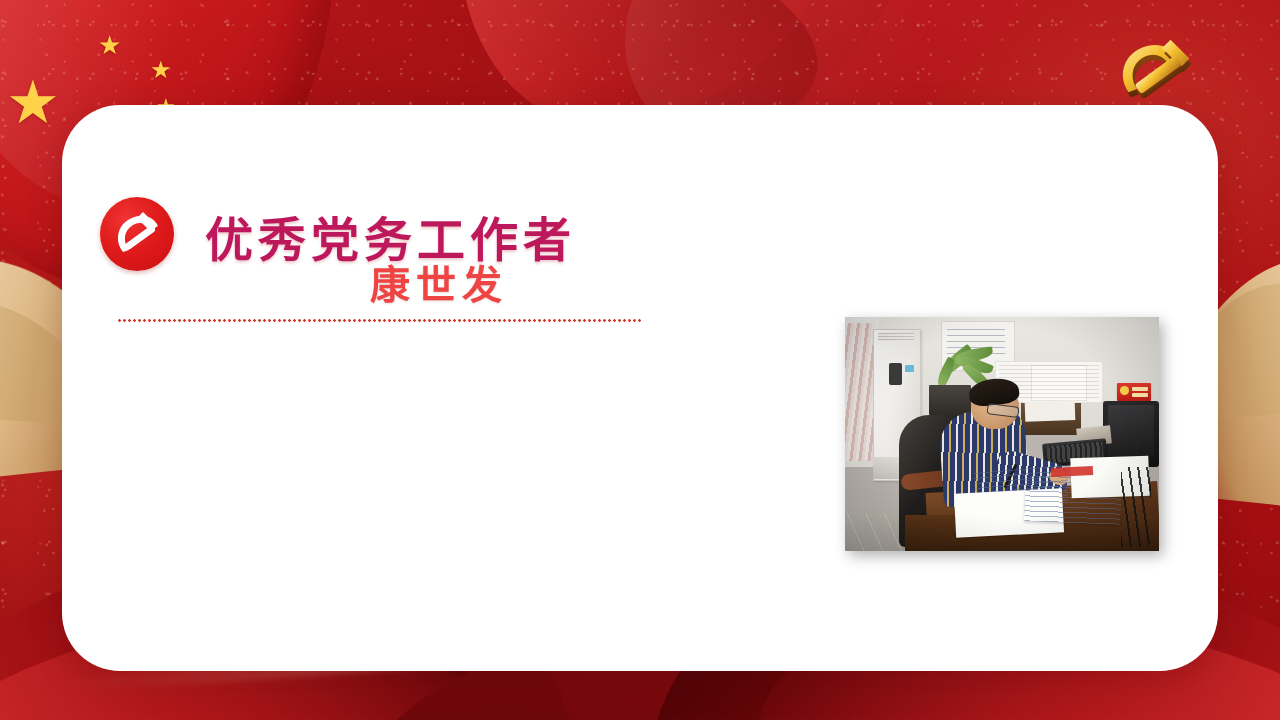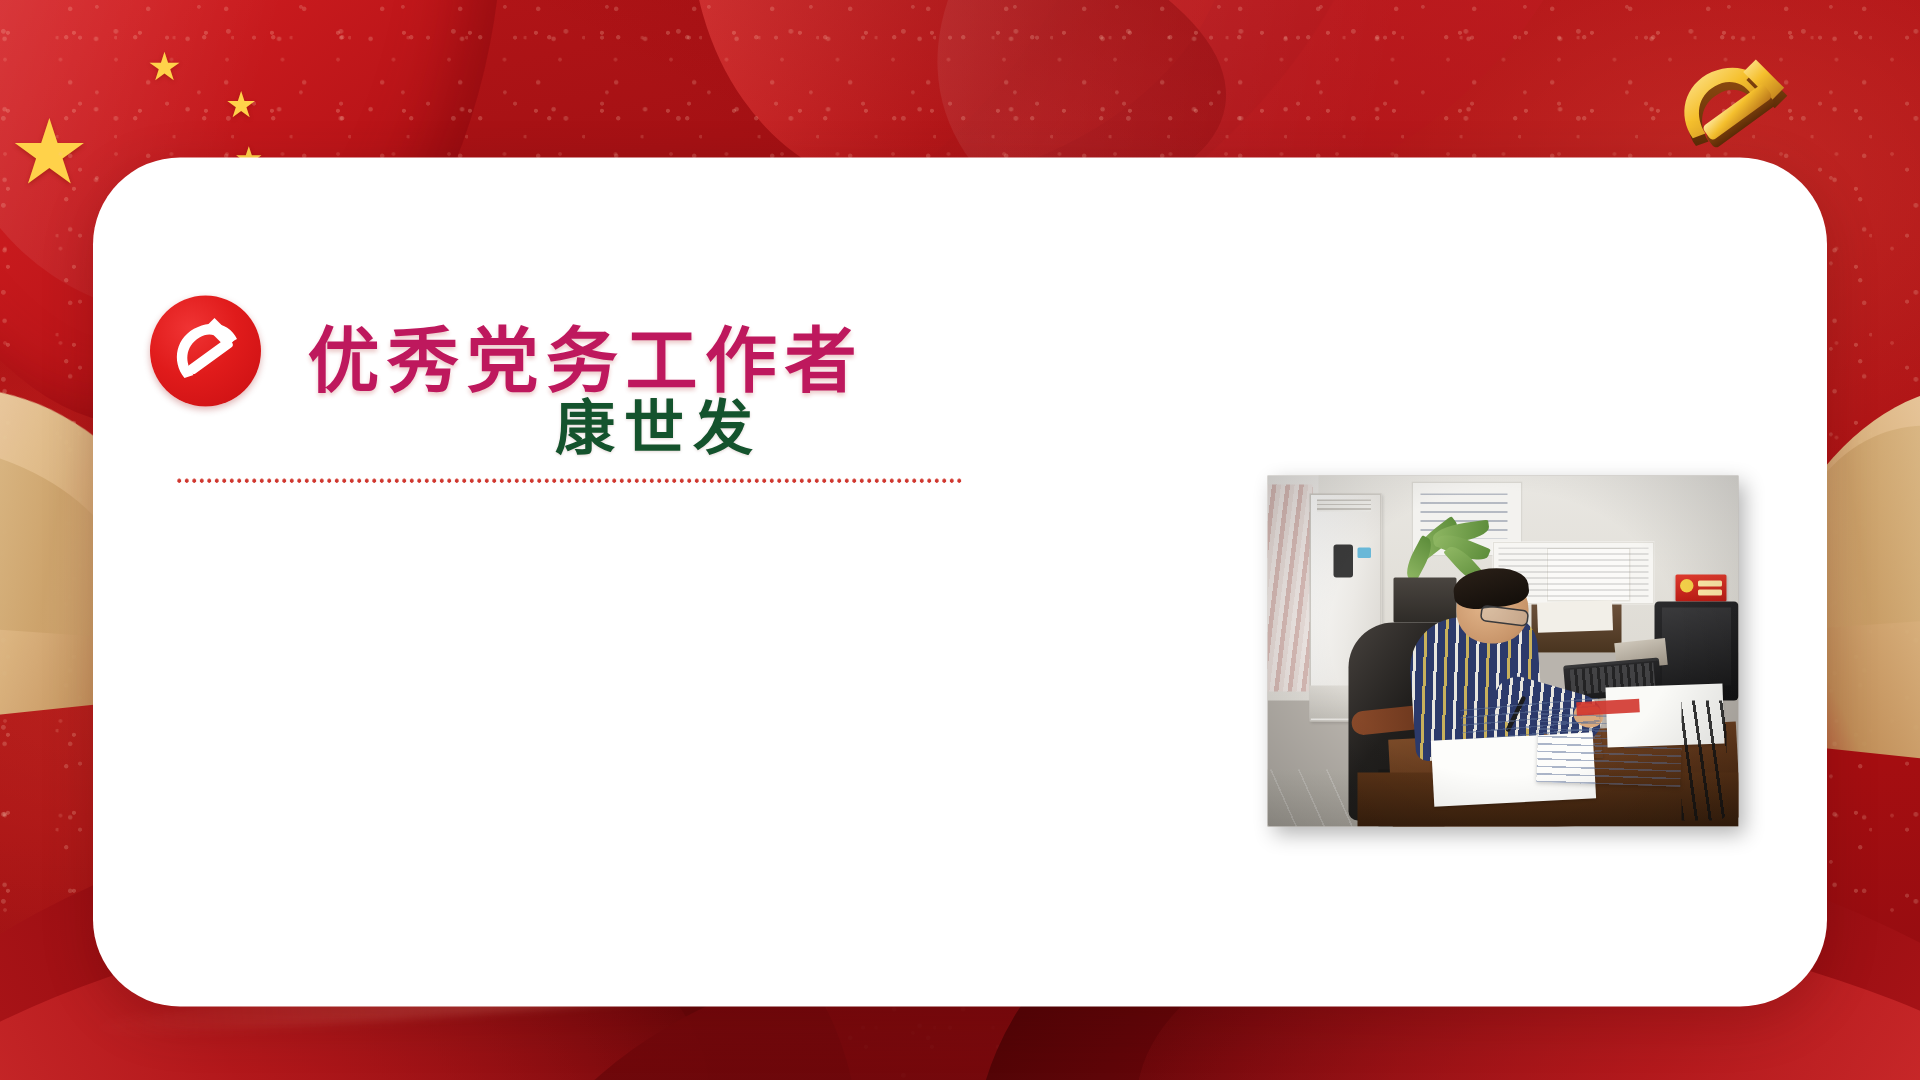--- a/index.html
+++ b/index.html
@@ -186,21 +186,21 @@
     font-family:Liberation Sans, sans-serif;
     font-weight:bold;font-size:48px;letter-spacing:5px;
     color:#be185d;
     text-shadow:0 2px 3px rgba(170,20,15,.22);
     white-space:nowrap;
   }
   .name-line{
     position:absolute;left:270px;top:58px;
     font-family:"DejaVu Serif","Liberation Serif",serif;
     font-weight:bold;font-size:40px;letter-spacing:6px;
-    color:#14532d;
+    color:#ef4444;
     text-shadow:0 1px 2px rgba(90,20,10,.18);
     white-space:nowrap;
   }
 
   
   .divider{
     position:absolute;left:55px;top:214px;width:525px;height:3px;
     background-image:radial-gradient(circle,#d0372f 0 1.2px,transparent 1.5px);
     background-size:5px 3px;background-repeat:repeat-x;
   }

